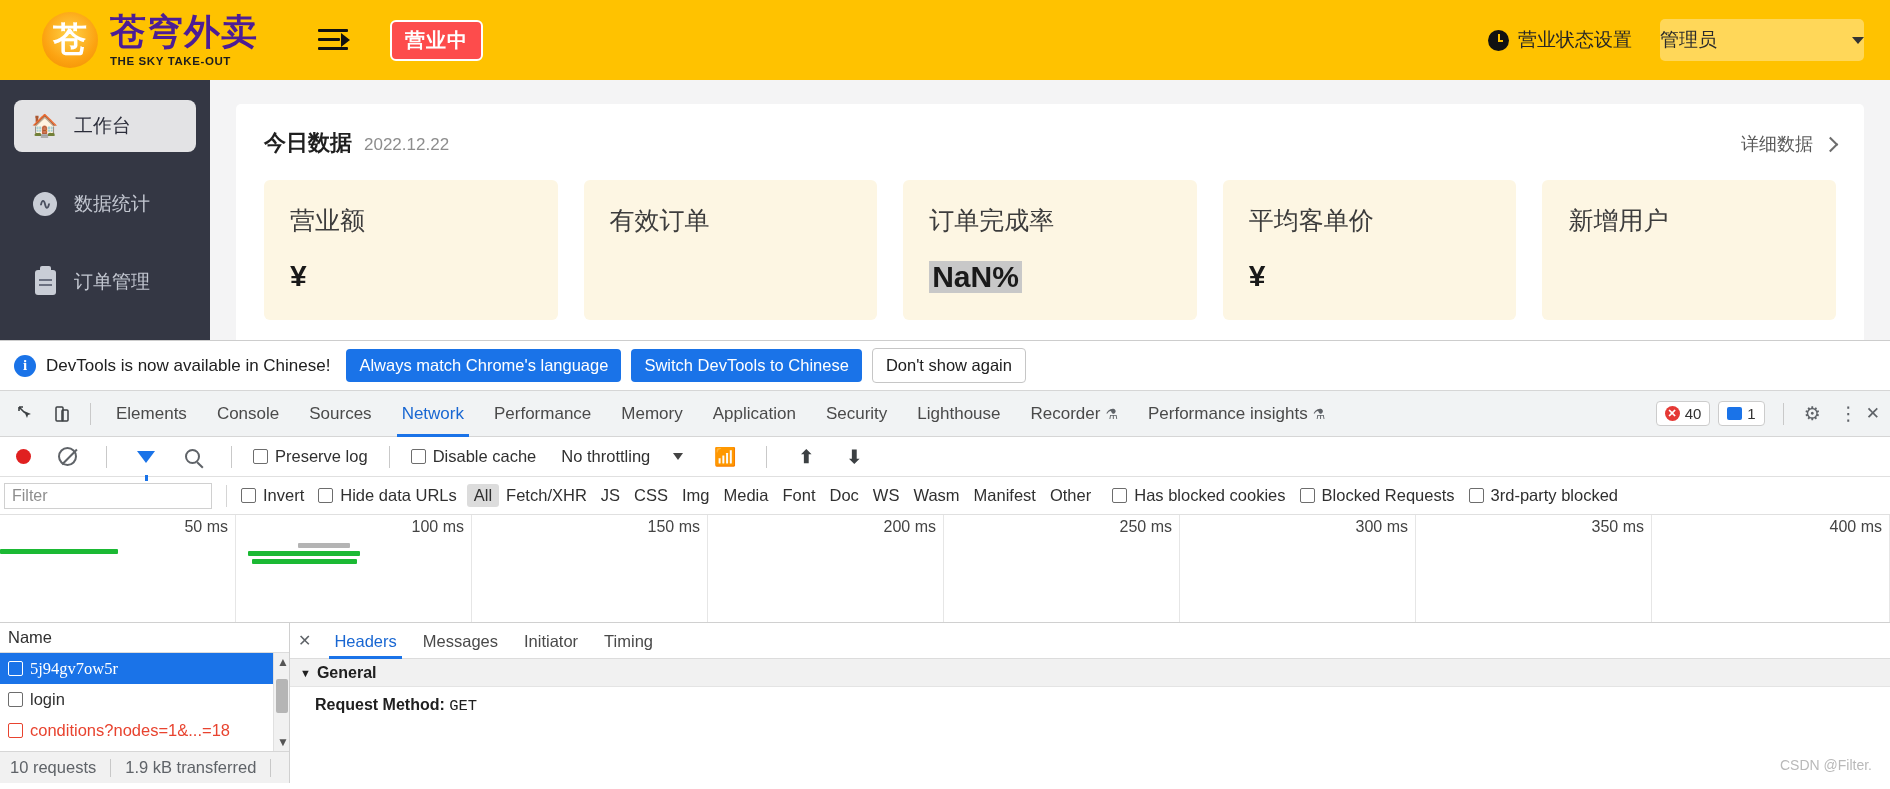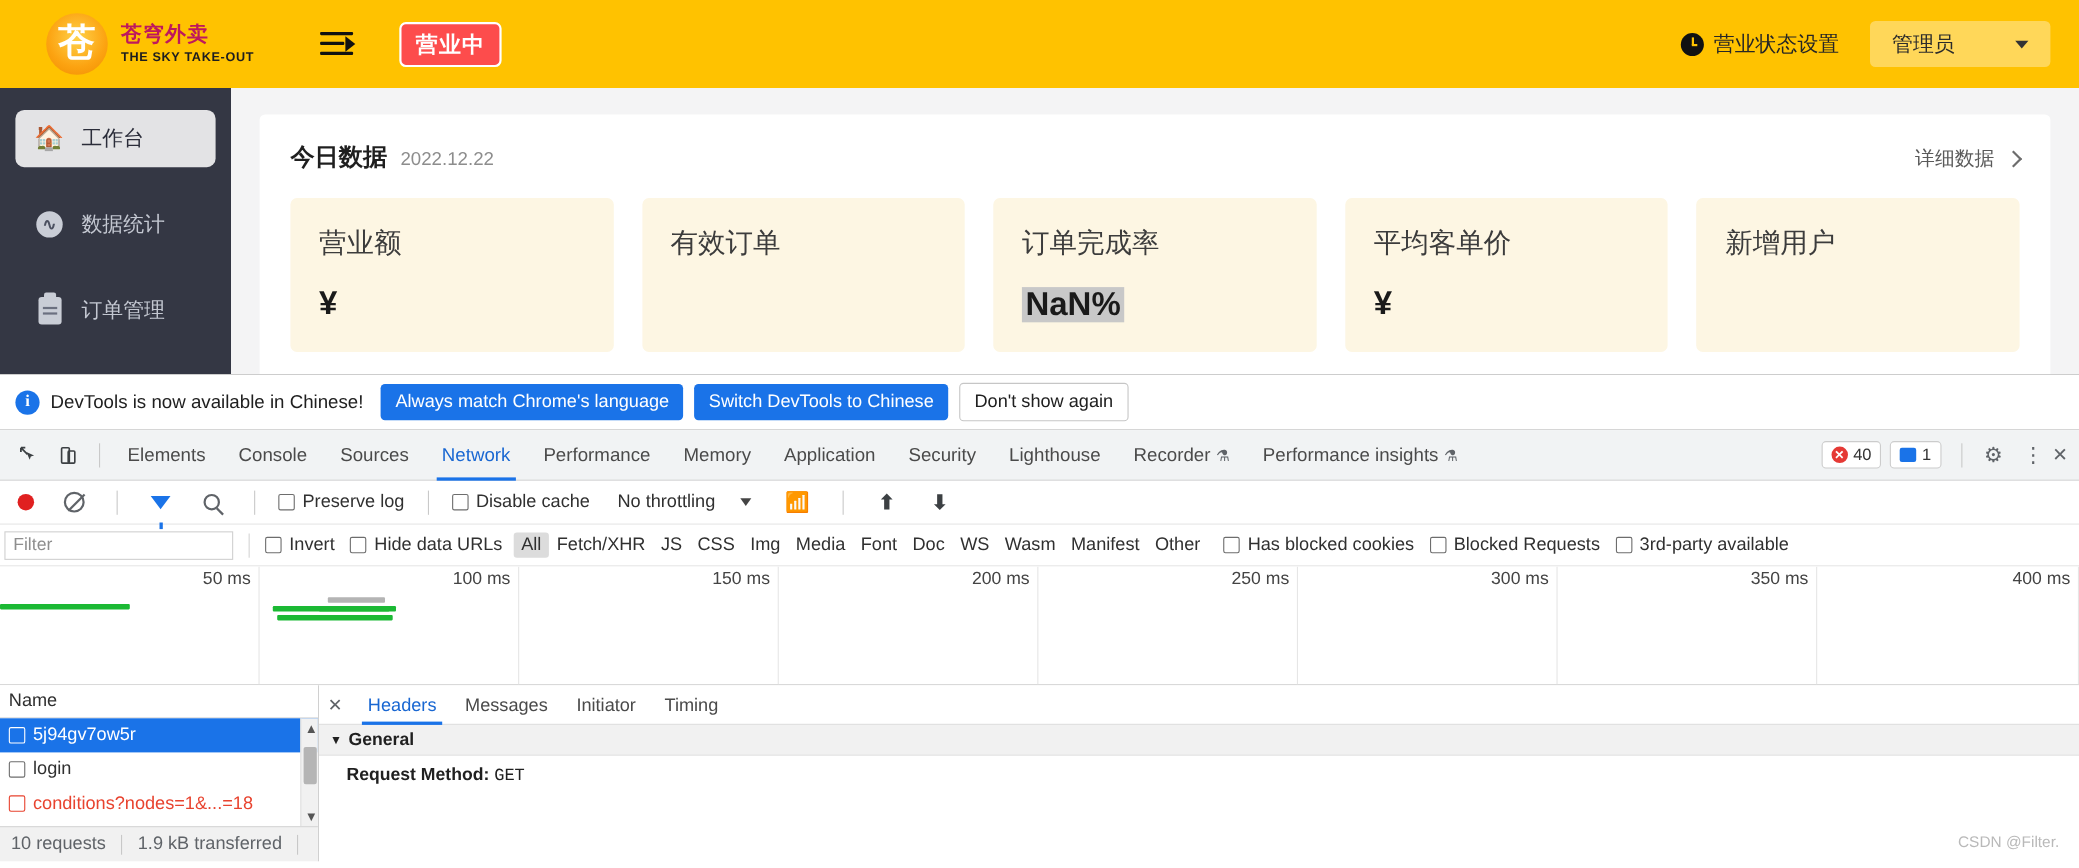--- a/index.html
+++ b/index.html
@@ -22,21 +22,21 @@
     width:56px; height:56px; border-radius:50%;
     background: radial-gradient(circle at 50% 40%, #ffd24a 0%, #fca311 60%, #f08c00 100%);
     position:relative; flex:none;
     display:flex; align-items:center; justify-content:center;
   }
   .logo-mark .glyph {
     font-size:34px; font-weight:bold; color:#fff; line-height:1;
     font-family:"Liberation Serif", serif;
   }
   .logo-text { margin-left:12px; }
-  .logo-cn { font-size:19px; font-weight:bold; color:#be185d; letter-spacing:1px; line-height:1.05; }
+  .logo-cn { font-size:36px; font-weight:bold; color:#4c1d95; letter-spacing:1px; line-height:1.05; }
   .logo-en { font-size:11.5px; font-weight:bold; color:#1d1d1f; letter-spacing:0.6px; margin-top:4px; }
 
   .hamburger { margin-left:60px; width:30px; height:22px; position:relative; cursor:pointer; }
   .hamburger i { position:absolute; left:0; height:3px; background:#111; border-radius:1px; }
   .hamburger i:nth-child(1){ top:0; width:30px; }
   .hamburger i:nth-child(2){ top:9px; width:22px; }
   .hamburger i:nth-child(3){ top:18px; width:30px; }
   .hamburger .tri { position:absolute; right:-2px; top:4px; width:0;height:0;
      border-top:7px solid transparent;border-bottom:7px solid transparent;border-left:9px solid #111;}
 
@@ -48,22 +48,22 @@
 
   .header-right { margin-left:auto; display:flex; align-items:center; padding-right:26px; }
   .biz-status { display:flex; align-items:center; font-size:19px; color:#262626; cursor:pointer; }
   .clock-icon {
     width:21px;height:21px;border-radius:50%;background:#111;position:relative;margin-right:9px; flex:none;
   }
   .clock-icon::before{content:"";position:absolute;left:9.5px;top:4px;width:2px;height:7px;background:#ffc200;}
   .clock-icon::after{content:"";position:absolute;left:10px;top:10px;width:5px;height:2px;background:#ffc200;}
   .admin-box {
     margin-left:28px; background:rgba(255,255,255,.35); border-radius:5px;
-    width:164px; height:42px; display:flex; align-items:center; justify-content:space-between;
-    padding:0 20px; font-size:19px; color:#2b2b2b; cursor:pointer;
+    width:204px; height:42px; display:flex; align-items:center; justify-content:space-between;
+    padding:0 0; font-size:19px; color:#2b2b2b; cursor:pointer;
   }
   .caret-down { width:0;height:0;border-left:6px solid transparent;border-right:6px solid transparent;border-top:7px solid #333;}
 
   .app-body { display:flex; height:260px; }
   .sidebar { width:210px; background:#343744; padding-top:20px; flex:none; position:relative; }
   .side-item {
     height:52px; margin:0 14px 26px 14px; border-radius:8px;
     display:flex; align-items:center; padding-left:18px; cursor:pointer;
     color:#c3c7d1; font-size:19px;
   }
@@ -154,21 +154,21 @@
   .dt-timeline { height:108px; border-bottom:1px solid #d0d0d0; position:relative; background:#fff; overflow:hidden; }
   .tl-col { position:absolute; top:0; height:108px; border-right:1px solid #e6e6e6; }
   .tl-lbl { position:absolute; right:7px; top:3px; font-size:16px; color:#444; }
   .bar { position:absolute; height:5px; background:#1bb934; border-radius:1px; }
   .bar.gray { background:#b4b4b4; }
   .split { display:flex; height:160px; }
   .req-pane { width:290px; border-right:1px solid #d0d0d0; position:relative; background:#fff; flex:none; }
   .rp-head { height:30px; border-bottom:1px solid #dcdcdc; display:flex; align-items:center;
     padding-left:8px; font-size:16.5px; color:#303030; background:#fff; }
   .rp-row { height:31px; display:flex; align-items:center; padding-left:8px; font-size:16.5px; cursor:pointer; }
-  .rp-row.sel { background:#1a73e8; color:#fff; }
+  .rp-row.sel { background:#1a73e8; color:#fff;font-family:Liberation Serif, serif; }
   .rp-row.sel .cbx { border-color:#fff; background:transparent; }
   .rp-row.red { color:#e8432f; }
   .rp-row.red .cbx { border-color:#e8432f; }
   .rp-scroll { position:absolute; right:0; top:30px; width:16px; bottom:32px; background:#f1f1f1;
     border-left:1px solid #e0e0e0; cursor:pointer; }
   .rp-scroll .thumb { position:absolute; left:2px; top:26px; width:12px; height:34px; background:#b5b5b5; border-radius:2px; }
   .rp-arrow { position:absolute; left:3px; font-size:12px; color:#555; }
   .rp-arrow.up { top:2px; } .rp-arrow.dn { bottom:2px; }
   .rp-status { position:absolute; left:0; right:0; bottom:0; height:32px; background:#f1f1f1;
     border-top:1px solid #d6d6d6; display:flex; align-items:center; padding-left:10px; font-size:16.5px; color:#5f6368; }
@@ -399,21 +399,21 @@
         <span>Has blocked cookies</span>
       </span>
       <span style="width:14px"></span>
       <span class="cb-label">
         <span class="cbx"></span>
         <span>Blocked Requests</span>
       </span>
       <span style="width:14px"></span>
       <span class="cb-label">
         <span class="cbx"></span>
-        <span>3rd-party available</span>
+        <span>3rd-party blocked</span>
       </span>
     </div>
 
     <div class="dt-timeline">
       <div class="tl-col" style="left:0;    width:236px">
           <span class="tl-lbl">50 ms</span>
         </div>
       <div class="tl-col" style="left:236px; width:236px">
           <span class="tl-lbl">100 ms</span>
         </div>

